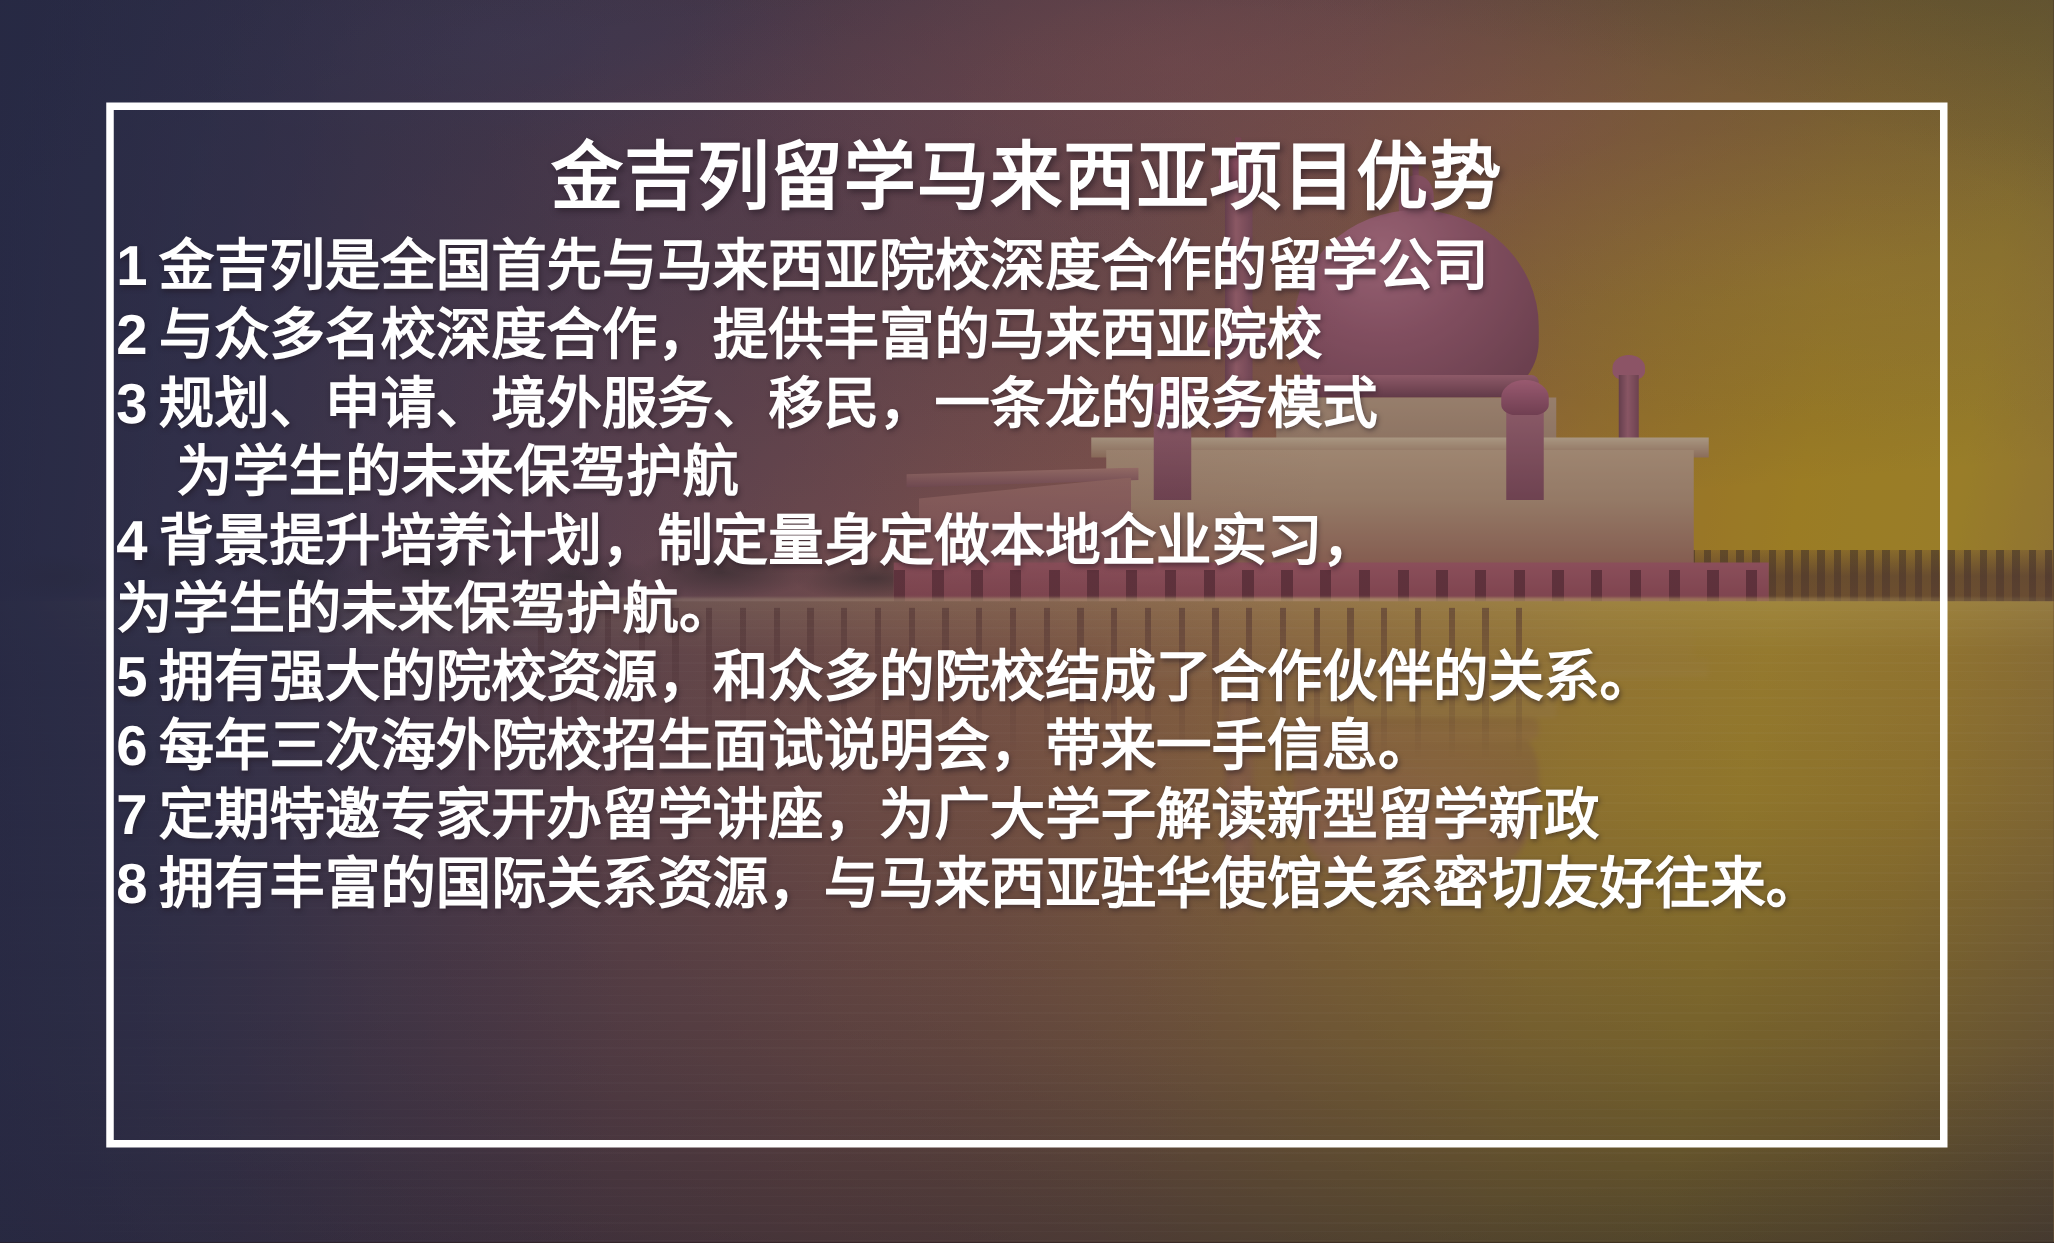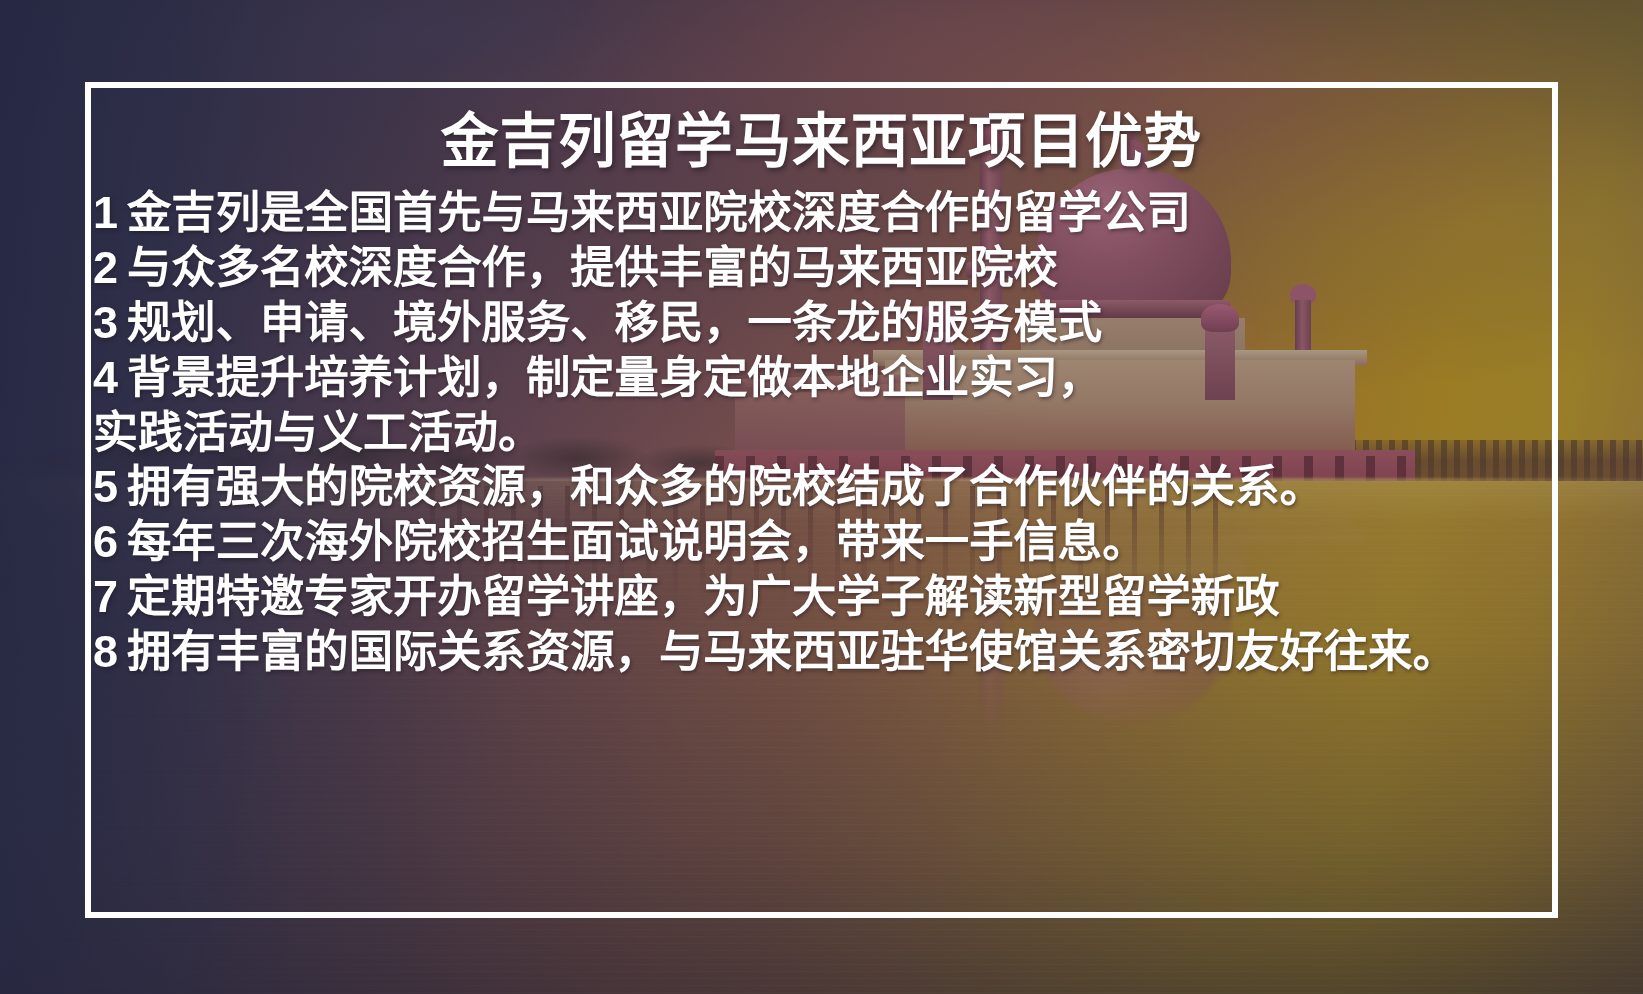--- a/index.html
+++ b/index.html
@@ -350,27 +350,28 @@
           <div class="item">
             <span class="num">2</span>
             <span class="txt">与众多名校深度合作，提供丰富的马来西亚院校</span>
           </div>
         </li>
         <li>
           <div class="item">
             <span class="num">3</span>
             <span class="txt">规划、申请、境外服务、移民，一条龙的服务模式</span>
           </div>
+          <div class="cont indent">为学生的未来保驾护航</div>
         </li>
         <li>
           <div class="item">
             <span class="num">4</span>
             <span class="txt">背景提升培养计划，制定量身定做本地企业实习，</span>
           </div>
-          <div class="cont flush">实践活动与义工活动。</div>
+          <div class="cont flush">为学生的未来保驾护航。</div>
         </li>
         <li>
           <div class="item">
             <span class="num">5</span>
             <span class="txt">拥有强大的院校资源，和众多的院校结成了合作伙伴的关系。</span>
           </div>
         </li>
         <li>
           <div class="item">
             <span class="num">6</span>

